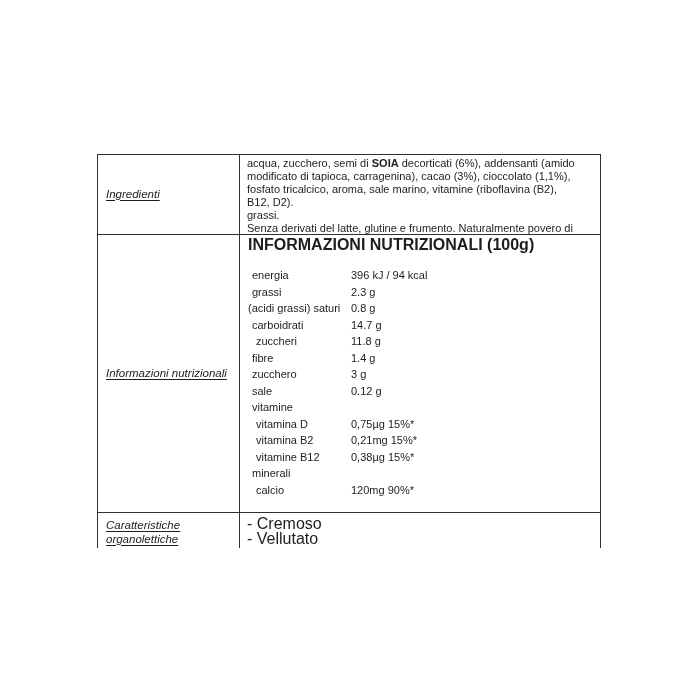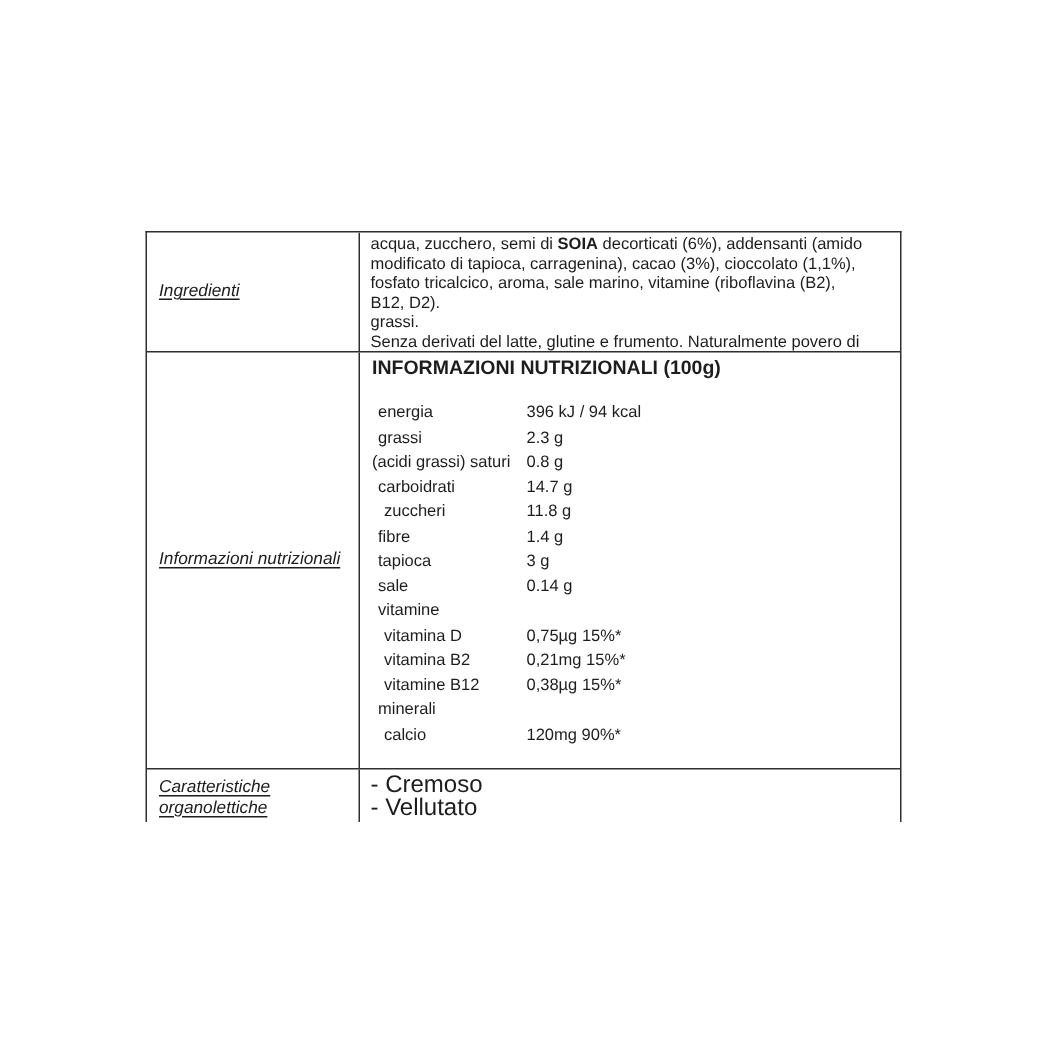--- a/index.html
+++ b/index.html
@@ -29,21 +29,21 @@
     font-style:italic; font-size:11.5px; line-height:13.5px;
     text-decoration:underline; text-underline-offset:2px; white-space:nowrap;
   }
   .ccell { flex:1; box-sizing:border-box; overflow:hidden; }
   
   .ing-cell { padding:2px 4px 0 7px; }
   .ing-line { font-size:11px; line-height:13px; white-space:nowrap; }
   .ing-line .b { font-weight:bold; }
   
   .nutri-cell { padding:2px 4px 0 7px; }
-  .n-title { font-weight:bold; font-size:13px; line-height:15px; padding:0 0 15px 1px; white-space:nowrap; }
+  .n-title { font-weight:bold; font-size:16px; line-height:15px; padding:0 0 15px 1px; white-space:nowrap; }
   .n-row { font-size:11px; line-height:16.5px; white-space:nowrap; }
   .n-name { display:inline-block; }
   .indent-normal .n-name { margin-left:5px; min-width:99px; }
   .indent-sub    .n-name { margin-left:9px; min-width:95px; }
   .indent-paren  .n-name { margin-left:1px; min-width:103px; }
   .n-value { display:inline; }
   
   .char-cell { padding:4px 4px 0 7px; }
   .char-item { font-size:16px; line-height:14.5px; white-space:nowrap; }
 </style>
@@ -73,22 +73,22 @@
       </div>
       <div class="ccell nutri-cell">
         <div class="n-title">INFORMAZIONI NUTRIZIONALI (100g)</div>
         <div id="nutrition-rows">
             <div class="n-row indent-normal"><span class="n-name">energia</span><span class="n-value">396 kJ / 94 kcal</span></div>
             <div class="n-row indent-normal"><span class="n-name">grassi</span><span class="n-value">2.3 g</span></div>
             <div class="n-row indent-paren"><span class="n-name">(acidi grassi) saturi</span><span class="n-value">0.8 g</span></div>
             <div class="n-row indent-normal"><span class="n-name">carboidrati</span><span class="n-value">14.7 g</span></div>
             <div class="n-row indent-sub"><span class="n-name">zuccheri</span><span class="n-value">11.8 g</span></div>
             <div class="n-row indent-normal"><span class="n-name">fibre</span><span class="n-value">1.4 g</span></div>
-            <div class="n-row indent-normal"><span class="n-name">tapioca</span><span class="n-value">3 g</span></div>
-            <div class="n-row indent-normal"><span class="n-name">sale</span><span class="n-value">0.14 g</span></div>
+            <div class="n-row indent-normal"><span class="n-name">zucchero</span><span class="n-value">3 g</span></div>
+            <div class="n-row indent-normal"><span class="n-name">sale</span><span class="n-value">0.12 g</span></div>
             <div class="n-row indent-normal"><span class="n-name">vitamine</span><span class="n-value"></span></div>
             <div class="n-row indent-sub"><span class="n-name">vitamina D</span><span class="n-value">0,75µg 15%*</span></div>
             <div class="n-row indent-sub"><span class="n-name">vitamina B2</span><span class="n-value">0,21mg 15%*</span></div>
             <div class="n-row indent-sub"><span class="n-name">vitamine B12</span><span class="n-value">0,38µg 15%*</span></div>
             <div class="n-row indent-normal"><span class="n-name">minerali</span><span class="n-value"></span></div>
             <div class="n-row indent-sub"><span class="n-name">calcio</span><span class="n-value">120mg 90%*</span></div>
           </div>
       </div>
     </div>
 

